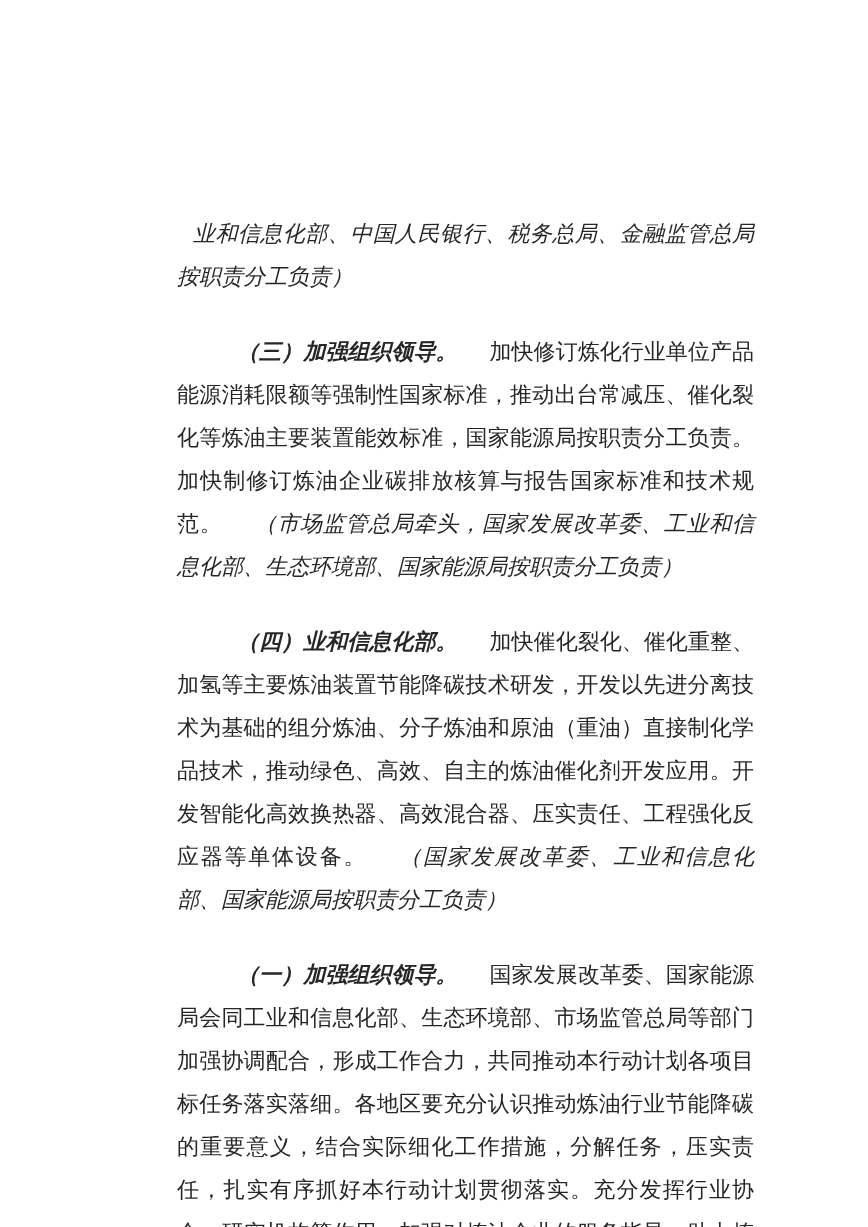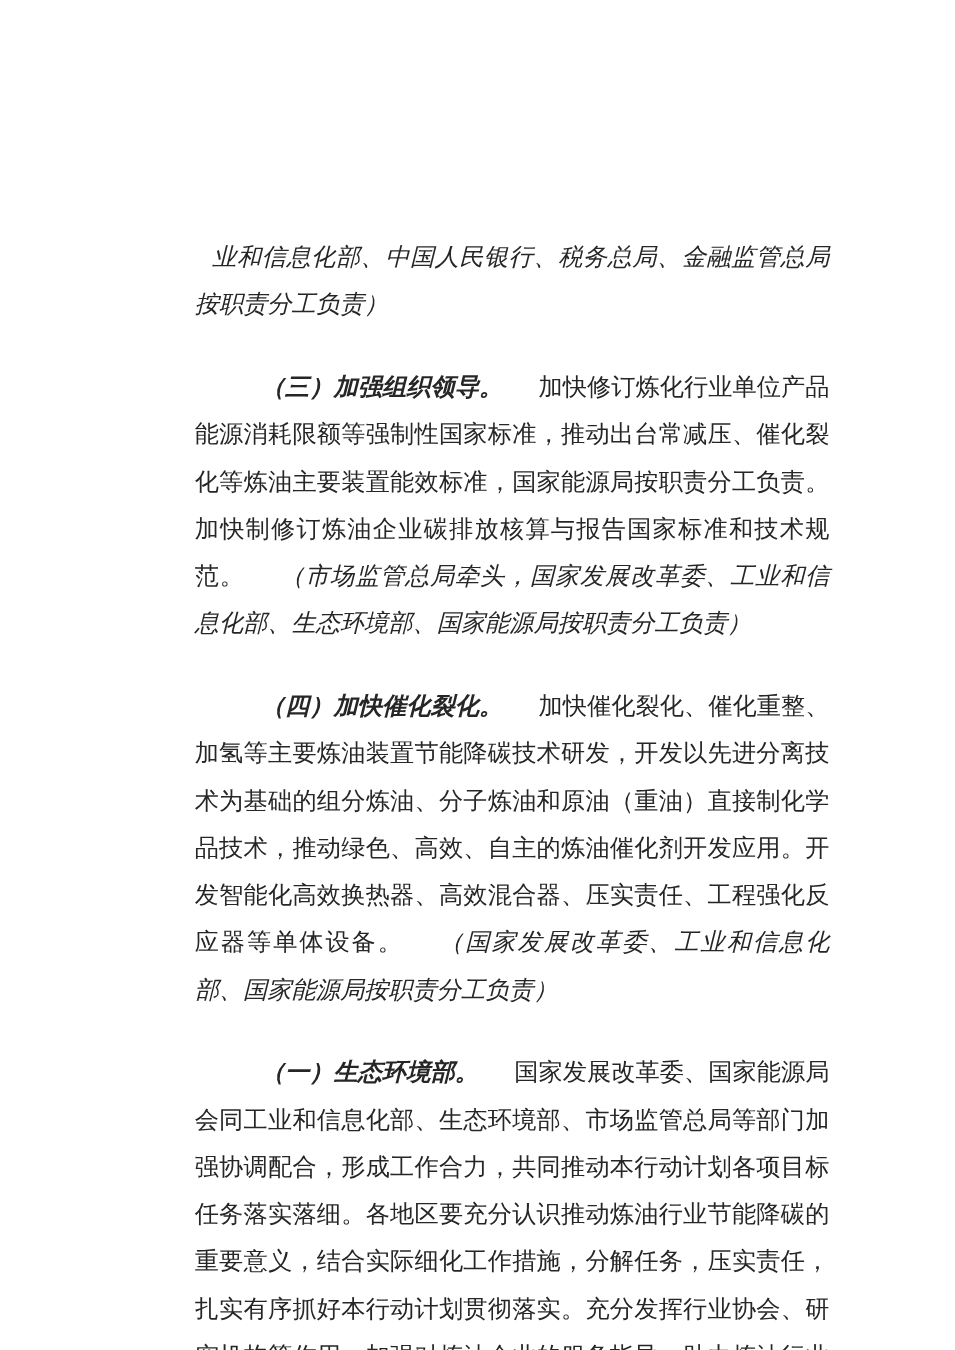--- a/index.html
+++ b/index.html
@@ -52,19 +52,19 @@
 </head>
 <body>
 
 <div class="page">
   <div class="text-block">
 
     <p class="para no-indent kaiti"><span>业和信息化部、中国人民银行、税务总局、金融监管总局按职责分工负责）</span></p>
 
     <p class="para"><span class="lead">（三）加强组织领导。</span><span>加快修订炼化行业单位产品能源消耗限额等强制性国家标准，推动出台常减压、催化裂化等炼油主要装置能效标准，国家能源局按职责分工负责。加快制修订炼油企业碳排放核算与报告国家标准和技术规范。</span><span class="kaiti">（市场监管总局牵头，国家发展改革委、工业和信息化部、生态环境部、国家能源局按职责分工负责）</span></p>
 
-    <p class="para"><span class="lead">（四）加快催化裂化。</span><span>加快催化裂化、催化重整、加氢等主要炼油装置节能降碳技术研发，开发以先进分离技术为基础的组分炼油、分子炼油和原油（重油）直接制化学品技术，推动绿色、高效、自主的炼油催化剂开发应用。开发智能化高效换热器、高效混合器、压实责任、工程强化反应器等单体设备。</span><span class="kaiti">（国家发展改革委、工业和信息化部、国家能源局按职责分工负责）</span></p>
+    <p class="para"><span class="lead">（四）业和信息化部。</span><span>加快催化裂化、催化重整、加氢等主要炼油装置节能降碳技术研发，开发以先进分离技术为基础的组分炼油、分子炼油和原油（重油）直接制化学品技术，推动绿色、高效、自主的炼油催化剂开发应用。开发智能化高效换热器、高效混合器、压实责任、工程强化反应器等单体设备。</span><span class="kaiti">（国家发展改革委、工业和信息化部、国家能源局按职责分工负责）</span></p>
 
 
-    <p class="para"><span class="lead">（一）生态环境部。</span><span>国家发展改革委、国家能源局会同工业和信息化部、生态环境部、市场监管总局等部门加强协调配合，形成工作合力，共同推动本行动计划各项目标任务落实落细。各地区要充分认识推动炼油行业节能降碳的重要意义，结合实际细化工作措施，分解任务，压实责任，扎实有序抓好本行动计划贯彻落实。充分发挥行业协会、研究机构等作用，加强对炼油企业的服务指导，助力炼油行业绿色低碳转型。</span></p>
+    <p class="para"><span class="lead">（一）加强组织领导。</span><span>国家发展改革委、国家能源局会同工业和信息化部、生态环境部、市场监管总局等部门加强协调配合，形成工作合力，共同推动本行动计划各项目标任务落实落细。各地区要充分认识推动炼油行业节能降碳的重要意义，结合实际细化工作措施，分解任务，压实责任，扎实有序抓好本行动计划贯彻落实。充分发挥行业协会、研究机构等作用，加强对炼油企业的服务指导，助力炼油行业绿色低碳转型。</span></p>
 
   </div>
 </div>
 
 </body></html>

